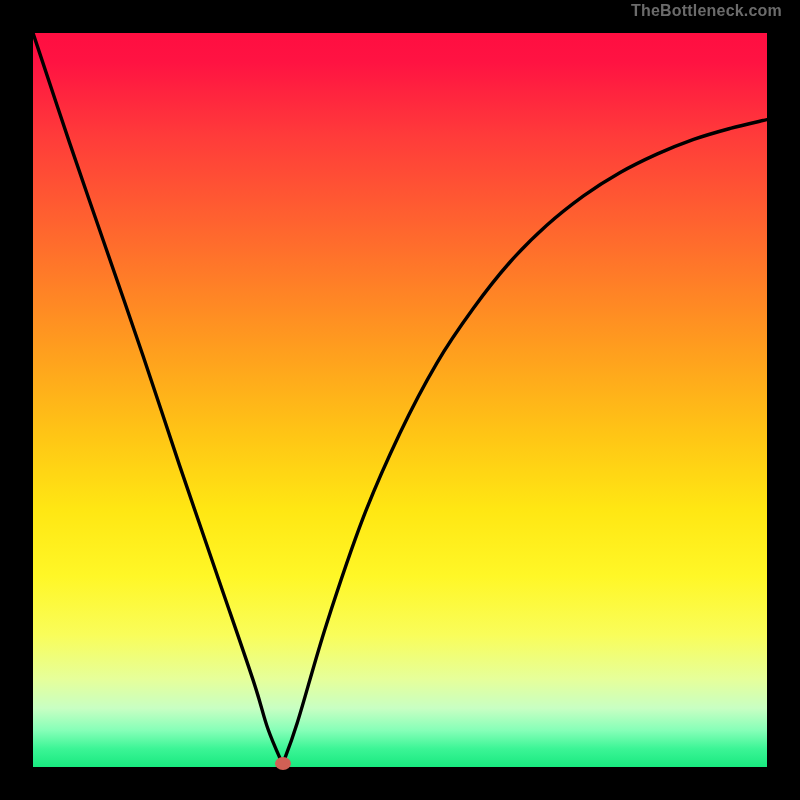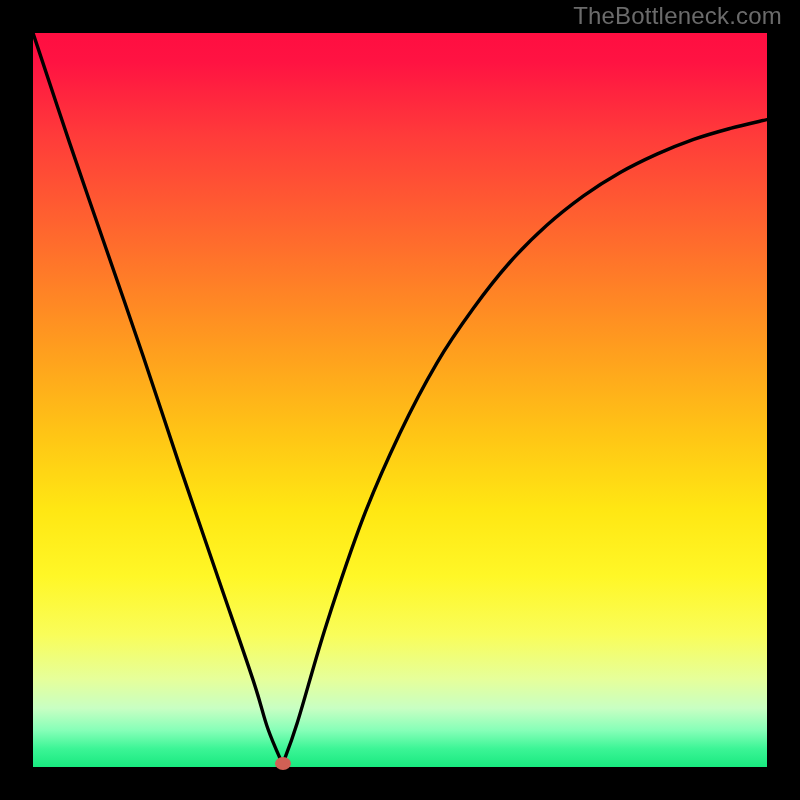--- a/index.html
+++ b/index.html
@@ -14,22 +14,22 @@
     position: relative;
     width: 800px;
     height: 800px;
     background: #000;
   }
   .watermark {
     position: absolute;
     top: 2px;
     right: 18px;
     font-family: Arial, Helvetica, sans-serif;
-    font-size: 24px;
-    font-weight: 400;
+    font-size: 16px;
+    font-weight: 700;
     color: #6b6b6b;
     letter-spacing: 0.2px;
     z-index: 10;
     text-align: right;
   }
   .plot {
     position: absolute;
     left: 33px;
     top: 33px;
     width: 734px;

